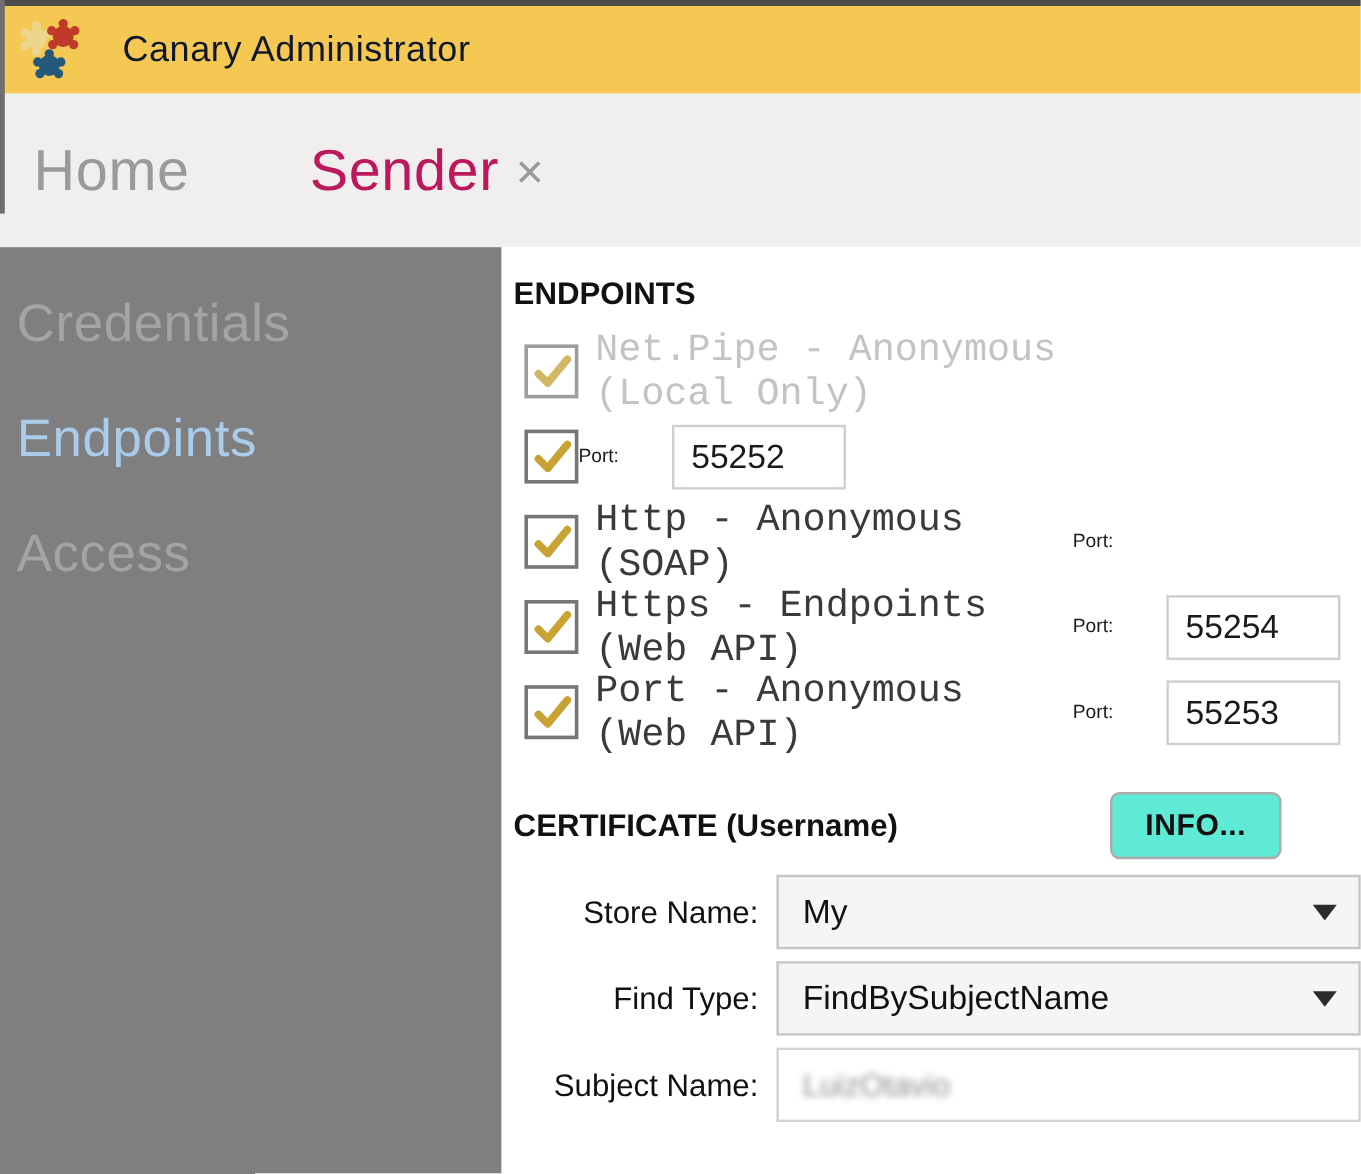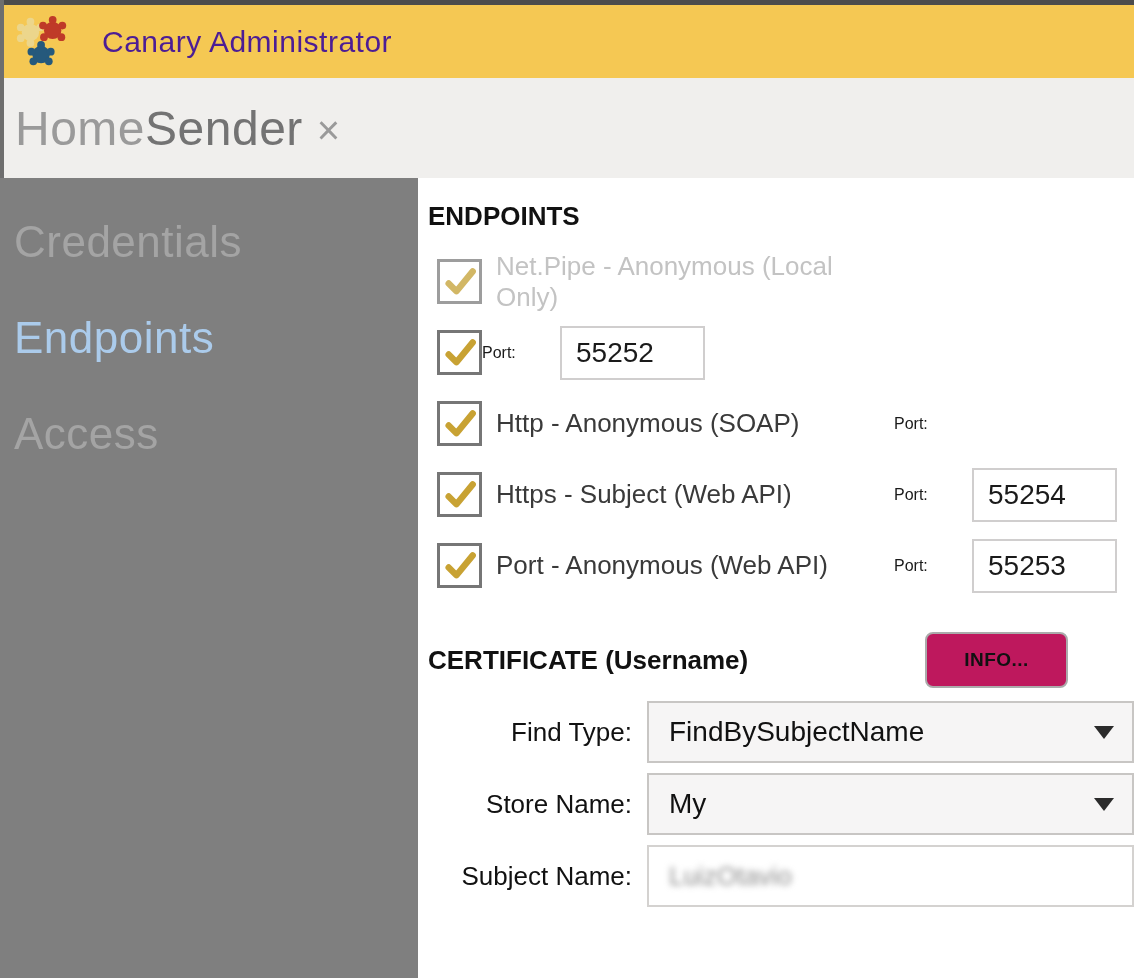--- a/index.html
+++ b/index.html
@@ -5,54 +5,54 @@
   * { margin:0; padding:0; box-sizing:border-box; }
   html,body { width:1134px; height:978px; overflow:hidden; cursor:default;
     font-family:"Liberation Sans","DejaVu Sans",sans-serif; background:#fff; }
   .window { position:relative; width:1134px; height:978px; display:flex; flex-direction:column; }
 
   .top-border { height:5px; background:#4c4c4c; width:100%; }
   .left-border { position:absolute; left:0; top:0; width:4px; height:178px; background:#6e6e6e; z-index:5; }
 
   .titlebar { height:73px; background:#f5c853; display:flex; align-items:center; padding-left:14px; }
   .app-icon { width:58px; height:58px; flex:0 0 auto; }
-  .title-text { font-size:30px; color:#4c1d95; margin-left:30px; letter-spacing:0.5px; }
-
-  .tabbar { height:100px; background:#f0efed; display:flex; align-items:center; padding-left:15px; }
+  .title-text { font-size:30px; color:#0f172a; margin-left:30px; letter-spacing:0.5px; }
+
+  .tabbar { height:128px; background:#f0efed; display:flex; align-items:center; padding-left:28px; }
   .tab { font-size:48px; font-weight:300; letter-spacing:0.5px; }
   .tab.inactive { color:#9a9a9a; }
-  .tab.active { color:#737373; }
+  .tab.active { color:#be185d; margin-left:100px; }
   .tab-close { font-size:40px; color:#9a9a9a; margin-left:14px; margin-top:4px; font-weight:400; }
 
   .main { flex:1; display:flex; min-height:0; }
   .sidebar { width:424px; background:#7f7f7f; padding-top:16px; }
   .side-item { height:96px; display:flex; align-items:center; padding-left:14px;
     font-size:44px; font-weight:300; letter-spacing:0.5px; }
   .side-item.normal { color:#a4a4a4; }
   .side-item.selected { color:#abcbeb; }
 
   .content { flex:1; background:#ffffff; padding-top:22px; }
   .section-heading { font-size:26px; font-weight:700; color:#111; margin-left:10px; line-height:32px; }
   .ep-list { margin-top:14px; }
   .ep-row { height:71px; display:flex; align-items:center; margin-left:19px; }
   .cb { width:45px; height:45px; border:3px solid #767676; background:#fff;
     display:flex; align-items:center; justify-content:center; flex:0 0 auto; }
   .cb svg { width:34px; height:34px; overflow:visible; }
   .cb.disabled { border-color:#9d9d9d; }
-  .ep-label { font-size:26px; color:#3a3a3a; margin-left:14px; width:398px; }
+  .ep-label { font-size:32px; color:#3a3a3a; margin-left:14px; width:398px;font-family:Liberation Mono, monospace; }
   .ep-label.disabled { color:#c3c3c3; }
   .port-label { font-size:16px; color:#1a1a1a; width:62px; }
   .port-input { width:145px; height:54px; border:2px solid #d0cece; background:#fff;
     font-size:28px; color:#1a1a1a; padding-left:14px; margin-left:16px;
     font-family:"Liberation Sans","DejaVu Sans",sans-serif; outline:none; }
 
   .cert-header { display:flex; align-items:center; margin-top:30px; height:58px; }
   .info-btn { width:143px; height:56px; margin-left:auto; margin-right:66px;
-    background:#be185d; border:2px solid #ababab; border-radius:8px;
-    font-size:19px; font-weight:700; color:#111; letter-spacing:0.5px;
+    background:#5eead4; border:2px solid #ababab; border-radius:8px;
+    font-size:25px; font-weight:700; color:#111; letter-spacing:0.5px;
     font-family:"Liberation Sans","DejaVu Sans",sans-serif; }
   .cert-fields { margin-top:12px; }
   .field-row { display:flex; align-items:center; height:62px; margin-bottom:10px; }
   .field-label { width:214px; text-align:right; font-size:26px; color:#111; flex:0 0 auto; }
   .dropdown { width:487px; height:62px; margin-left:15px; background:#f6f5f5;
     border:2px solid #c8c6c4; display:flex; align-items:center; padding:0 18px 0 20px; }
   .dd-value { font-size:28px; color:#111; flex:1; }
   .dd-arrow { width:0; height:0; border-left:10px solid transparent; border-right:10px solid transparent;
     border-top:13px solid #2b2b2b; flex:0 0 auto; }
   .text-input { width:487px; height:62px; margin-left:15px; background:#fff;
@@ -141,21 +141,21 @@
           <span class="ep-label">Http - Anonymous (SOAP)</span>
           <span class="port-label">Port:</span>
         </div>
 
         <div class="ep-row">
           <span class="cb">
             <svg viewBox="0 0 24 24">
                 <path d="M4 13 L9.5 18.5 L21 4.5" stroke="#c8a233" stroke-width="4.5" fill="none" stroke-linecap="round" stroke-linejoin="round"></path>
               </svg>
           </span>
-          <span class="ep-label">Https - Subject (Web API)</span>
+          <span class="ep-label">Https - Endpoints (Web API)</span>
           <span class="port-label">Port:</span>
           <input class="port-input" value="55254" style="">
         </div>
 
         <div class="ep-row">
           <span class="cb">
             <svg viewBox="0 0 24 24">
                 <path d="M4 13 L9.5 18.5 L21 4.5" stroke="#c8a233" stroke-width="4.5" fill="none" stroke-linecap="round" stroke-linejoin="round"></path>
               </svg>
           </span>
@@ -164,37 +164,37 @@
           <input class="port-input" value="55253" style="">
         </div>
       </div>
 
       <div class="cert-header">
         <span class="section-heading">CERTIFICATE (Username)</span>
         <button class="info-btn">INFO...</button>
       </div>
 
       <div class="cert-fields">
+        <div class="field-row">
+          <span class="field-label">Store Name:</span>
+          <div class="dropdown">
+            <span class="dd-value">My</span>
+            <span class="dd-arrow"></span>
+          </div>
+        </div>
+
         <div class="field-row">
           <span class="field-label">Find Type:</span>
           <div class="dropdown">
             <span class="dd-value">FindBySubjectName</span>
             <span class="dd-arrow"></span>
           </div>
         </div>
 
         <div class="field-row">
-          <span class="field-label">Store Name:</span>
-          <div class="dropdown">
-            <span class="dd-value">My</span>
-            <span class="dd-arrow"></span>
-          </div>
-        </div>
-
-        <div class="field-row">
           <span class="field-label">Subject Name:</span>
           <div class="text-input">
             <span class="blurred">LuizOtavio</span>
           </div>
         </div>
       </div>
     </div>
   </div>
 </div>
 

